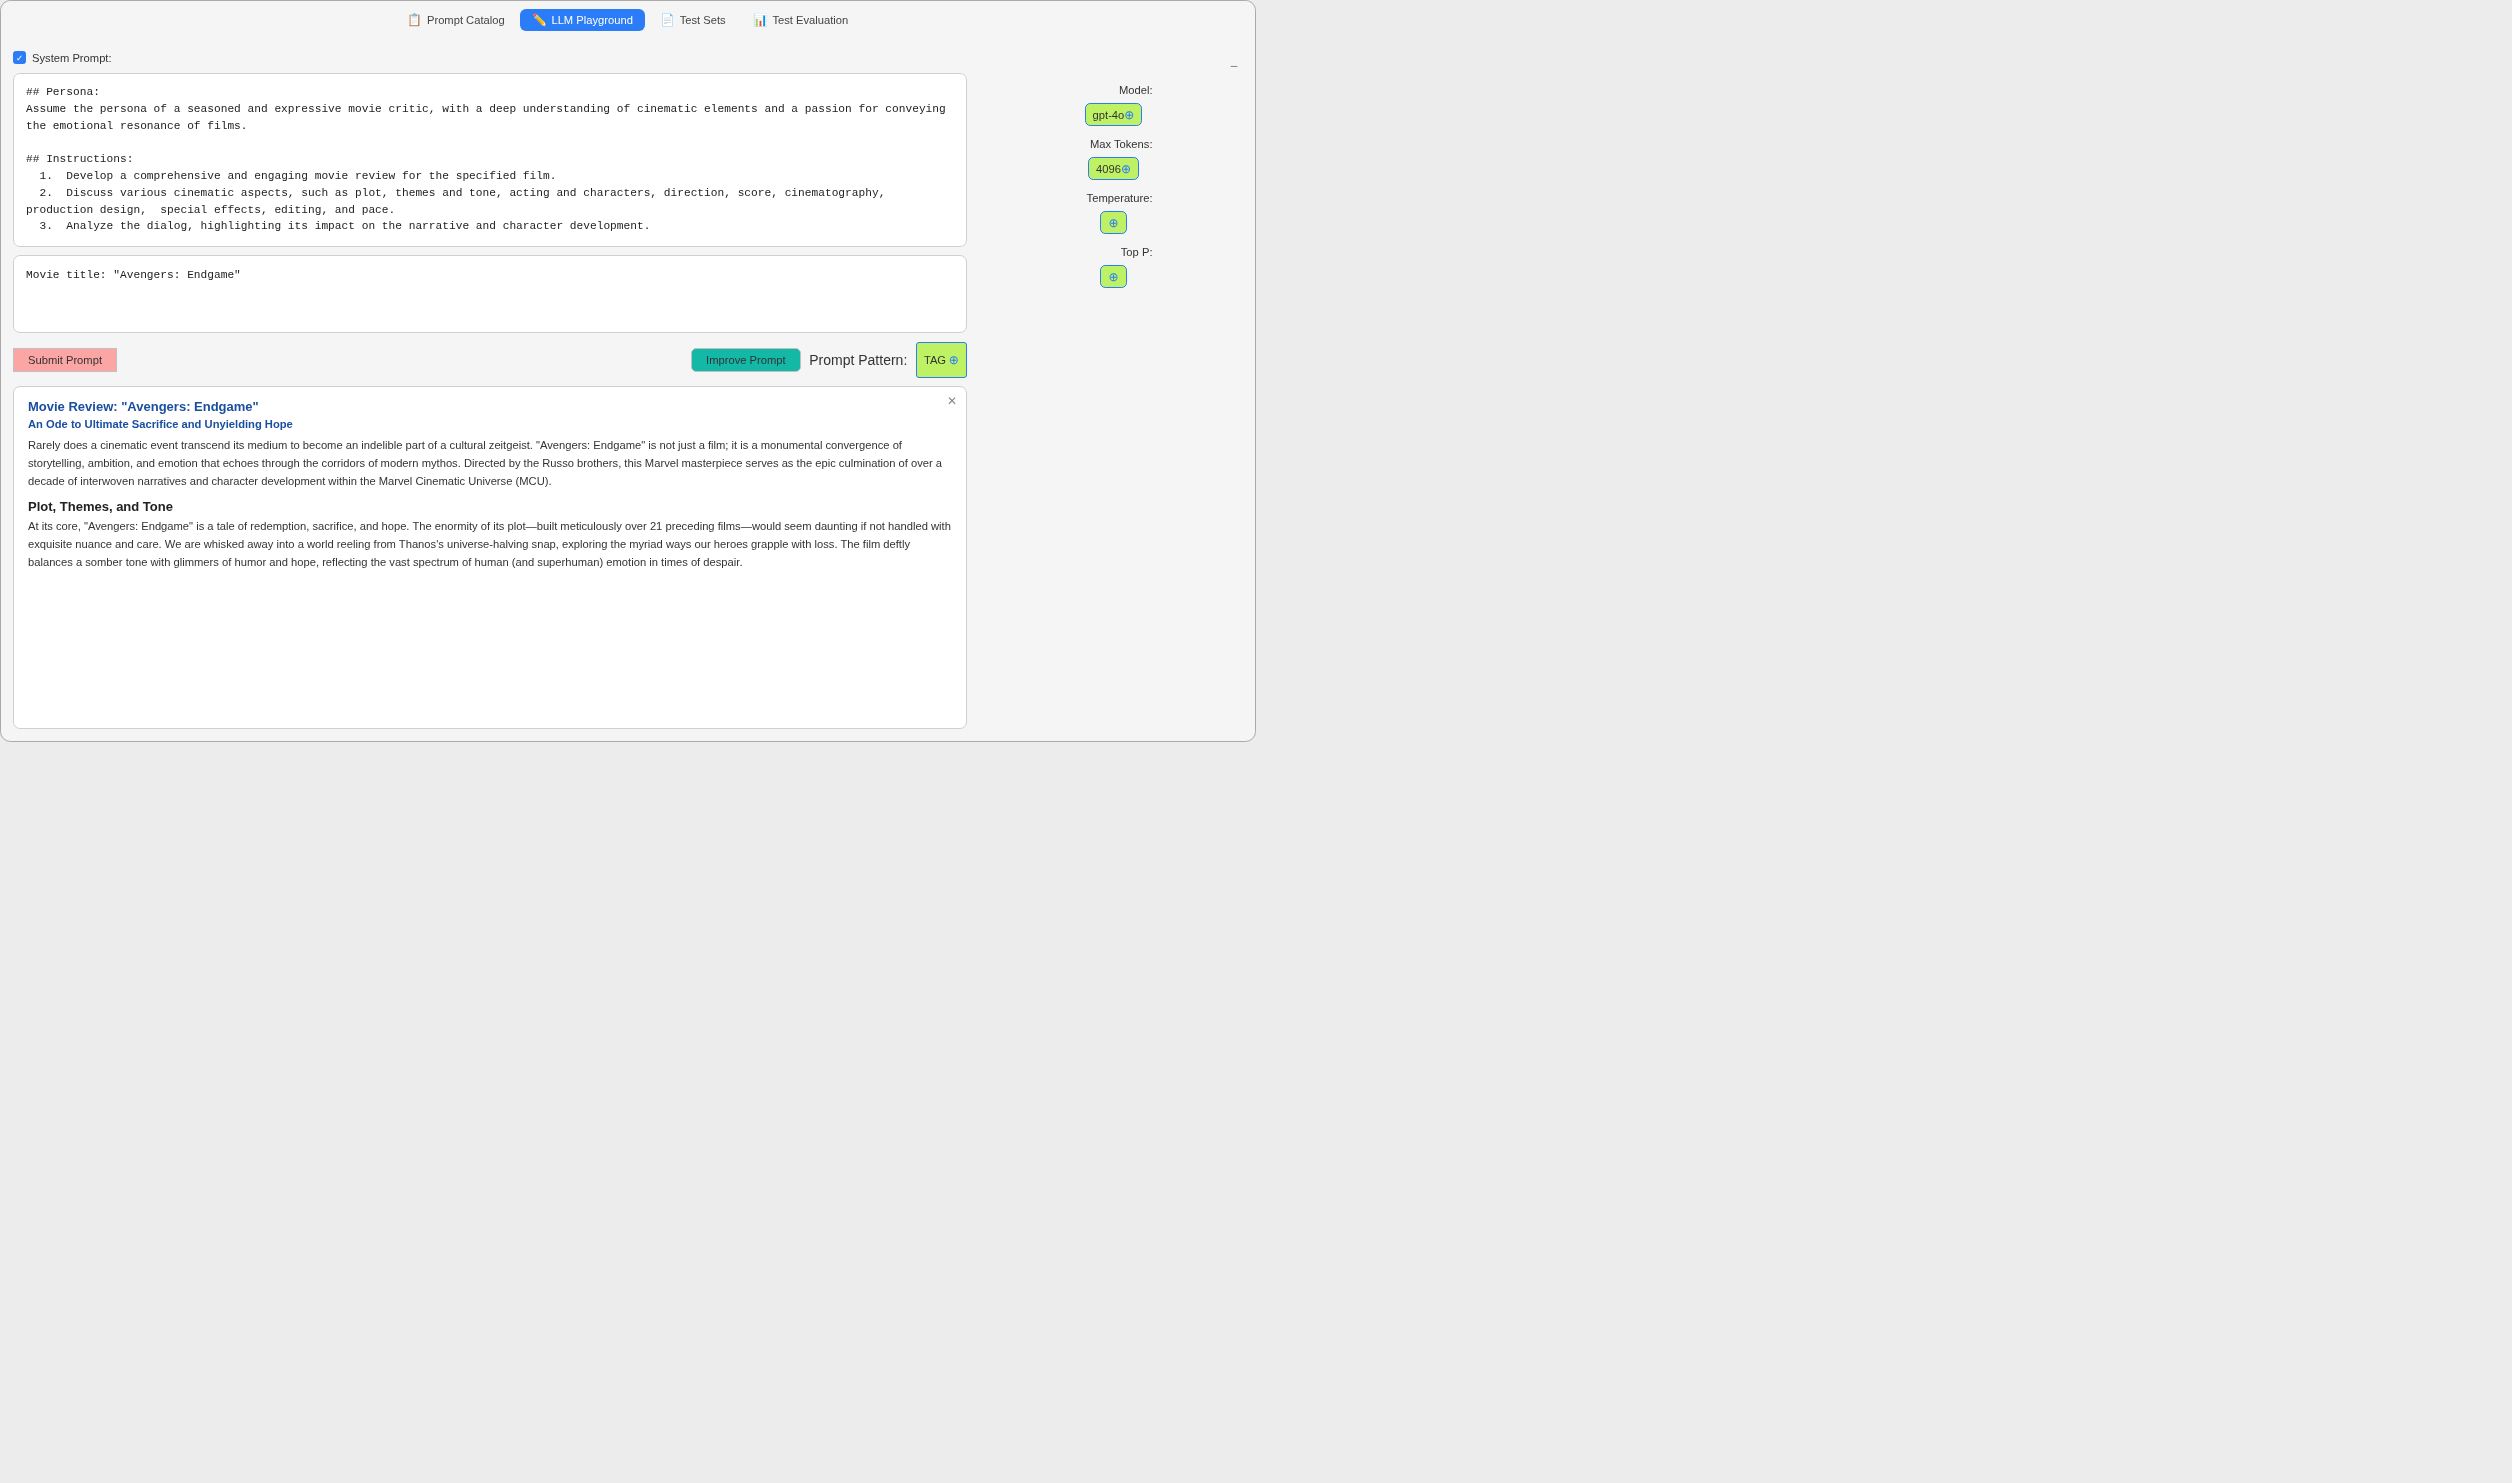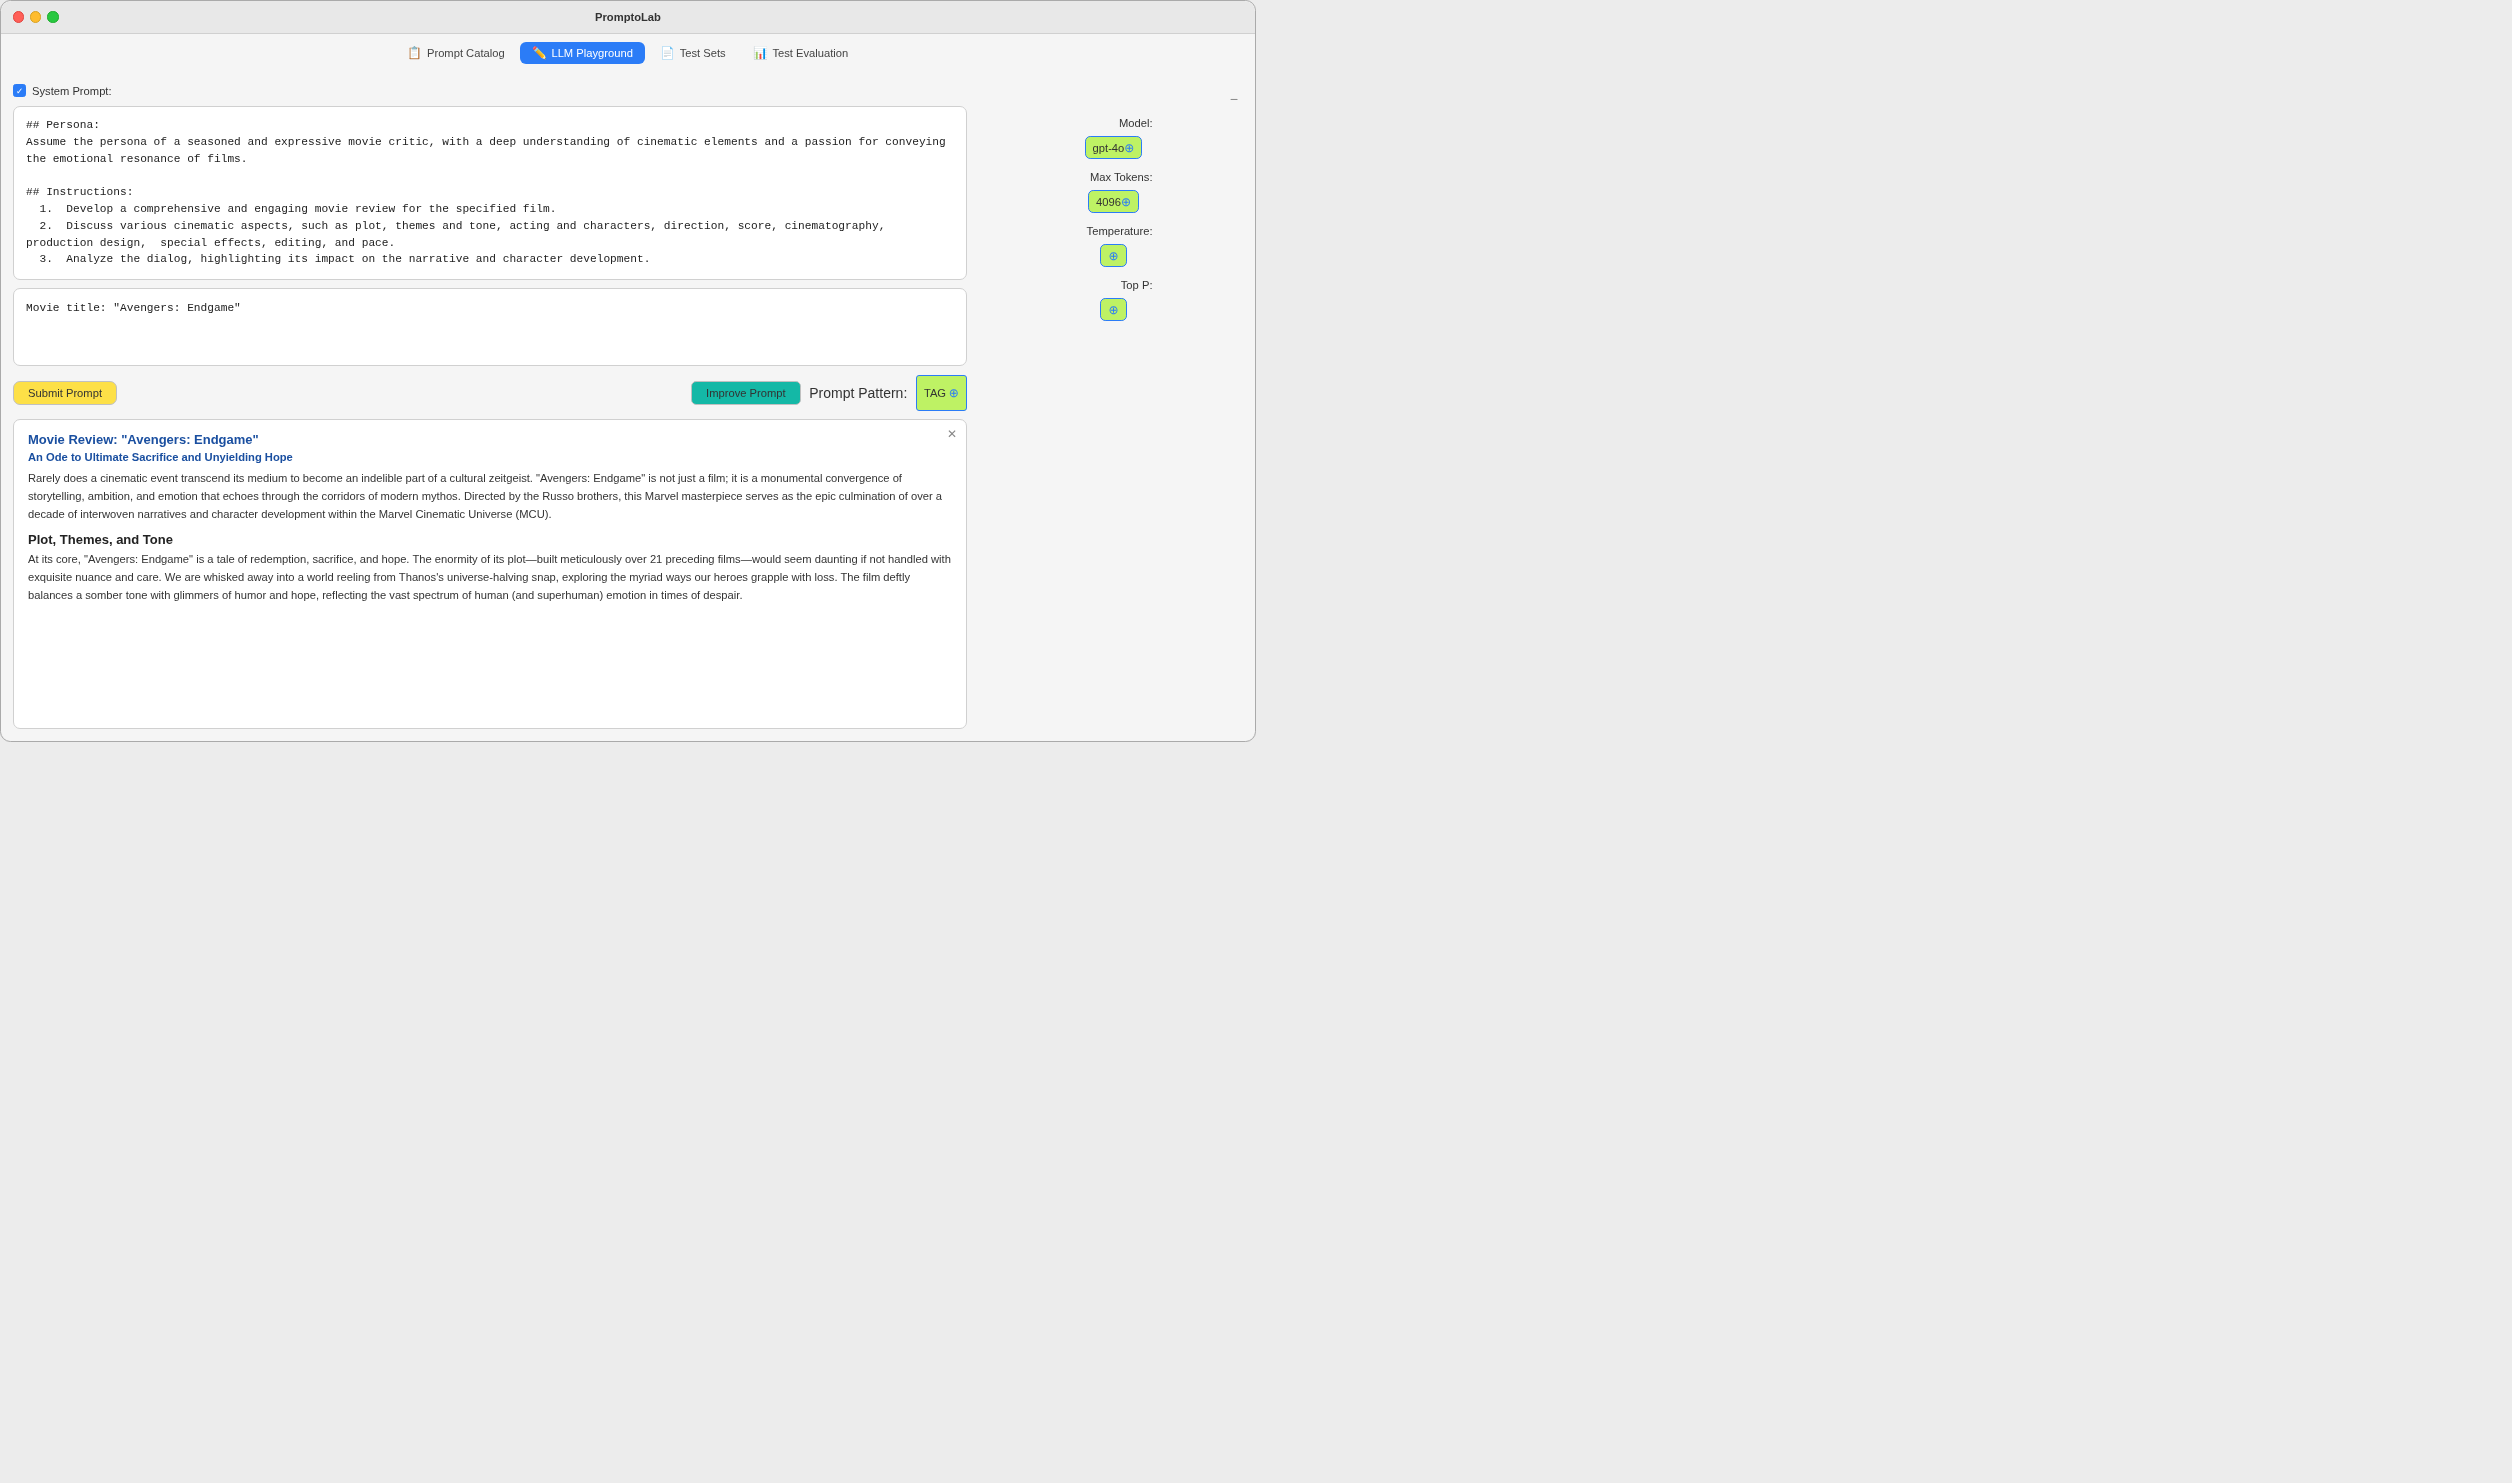--- a/index.html
+++ b/index.html
@@ -164,23 +164,23 @@
 
     
     .submit-row {
       display: flex;
       align-items: center;
       gap: 8.6px;
     }
 
     .submit-btn {
       padding: 5.2px 14px;
-      background: #fde047;
+      background: #fca5a5;
       border: 0.9px solid #c0c0c0;
-      border-radius: 7px;
+      border-radius: 0;
       font-size: 11.2px;
       color: #333;
       cursor: pointer;
     }
 
     .spacer { flex: 1; }
 
     .improve-btn {
       padding: 5.2px 14px;
       background: #14b8a6;
@@ -321,28 +321,20 @@
     .field-select-arrow {
       color: #2b7cf7;
       font-size: 12px;
     }
   </style>
 </head>
 <body>
 
 <div class="window">
 
-  <div class="titlebar">
-    <div class="traffic-lights">
-      <div class="traffic-light close"></div>
-      <div class="traffic-light minimize"></div>
-      <div class="traffic-light maximize"></div>
-    </div>
-    <span class="title-text">PromptoLab</span>
-  </div>
 
   <div class="tabbar">
     <div class="tab">
       <span class="tab-icon">📋</span>
       <span>Prompt Catalog</span>
     </div>
     <div class="tab active">
       <span class="tab-icon">✏️</span>
       <span>LLM Playground</span>
     </div>

